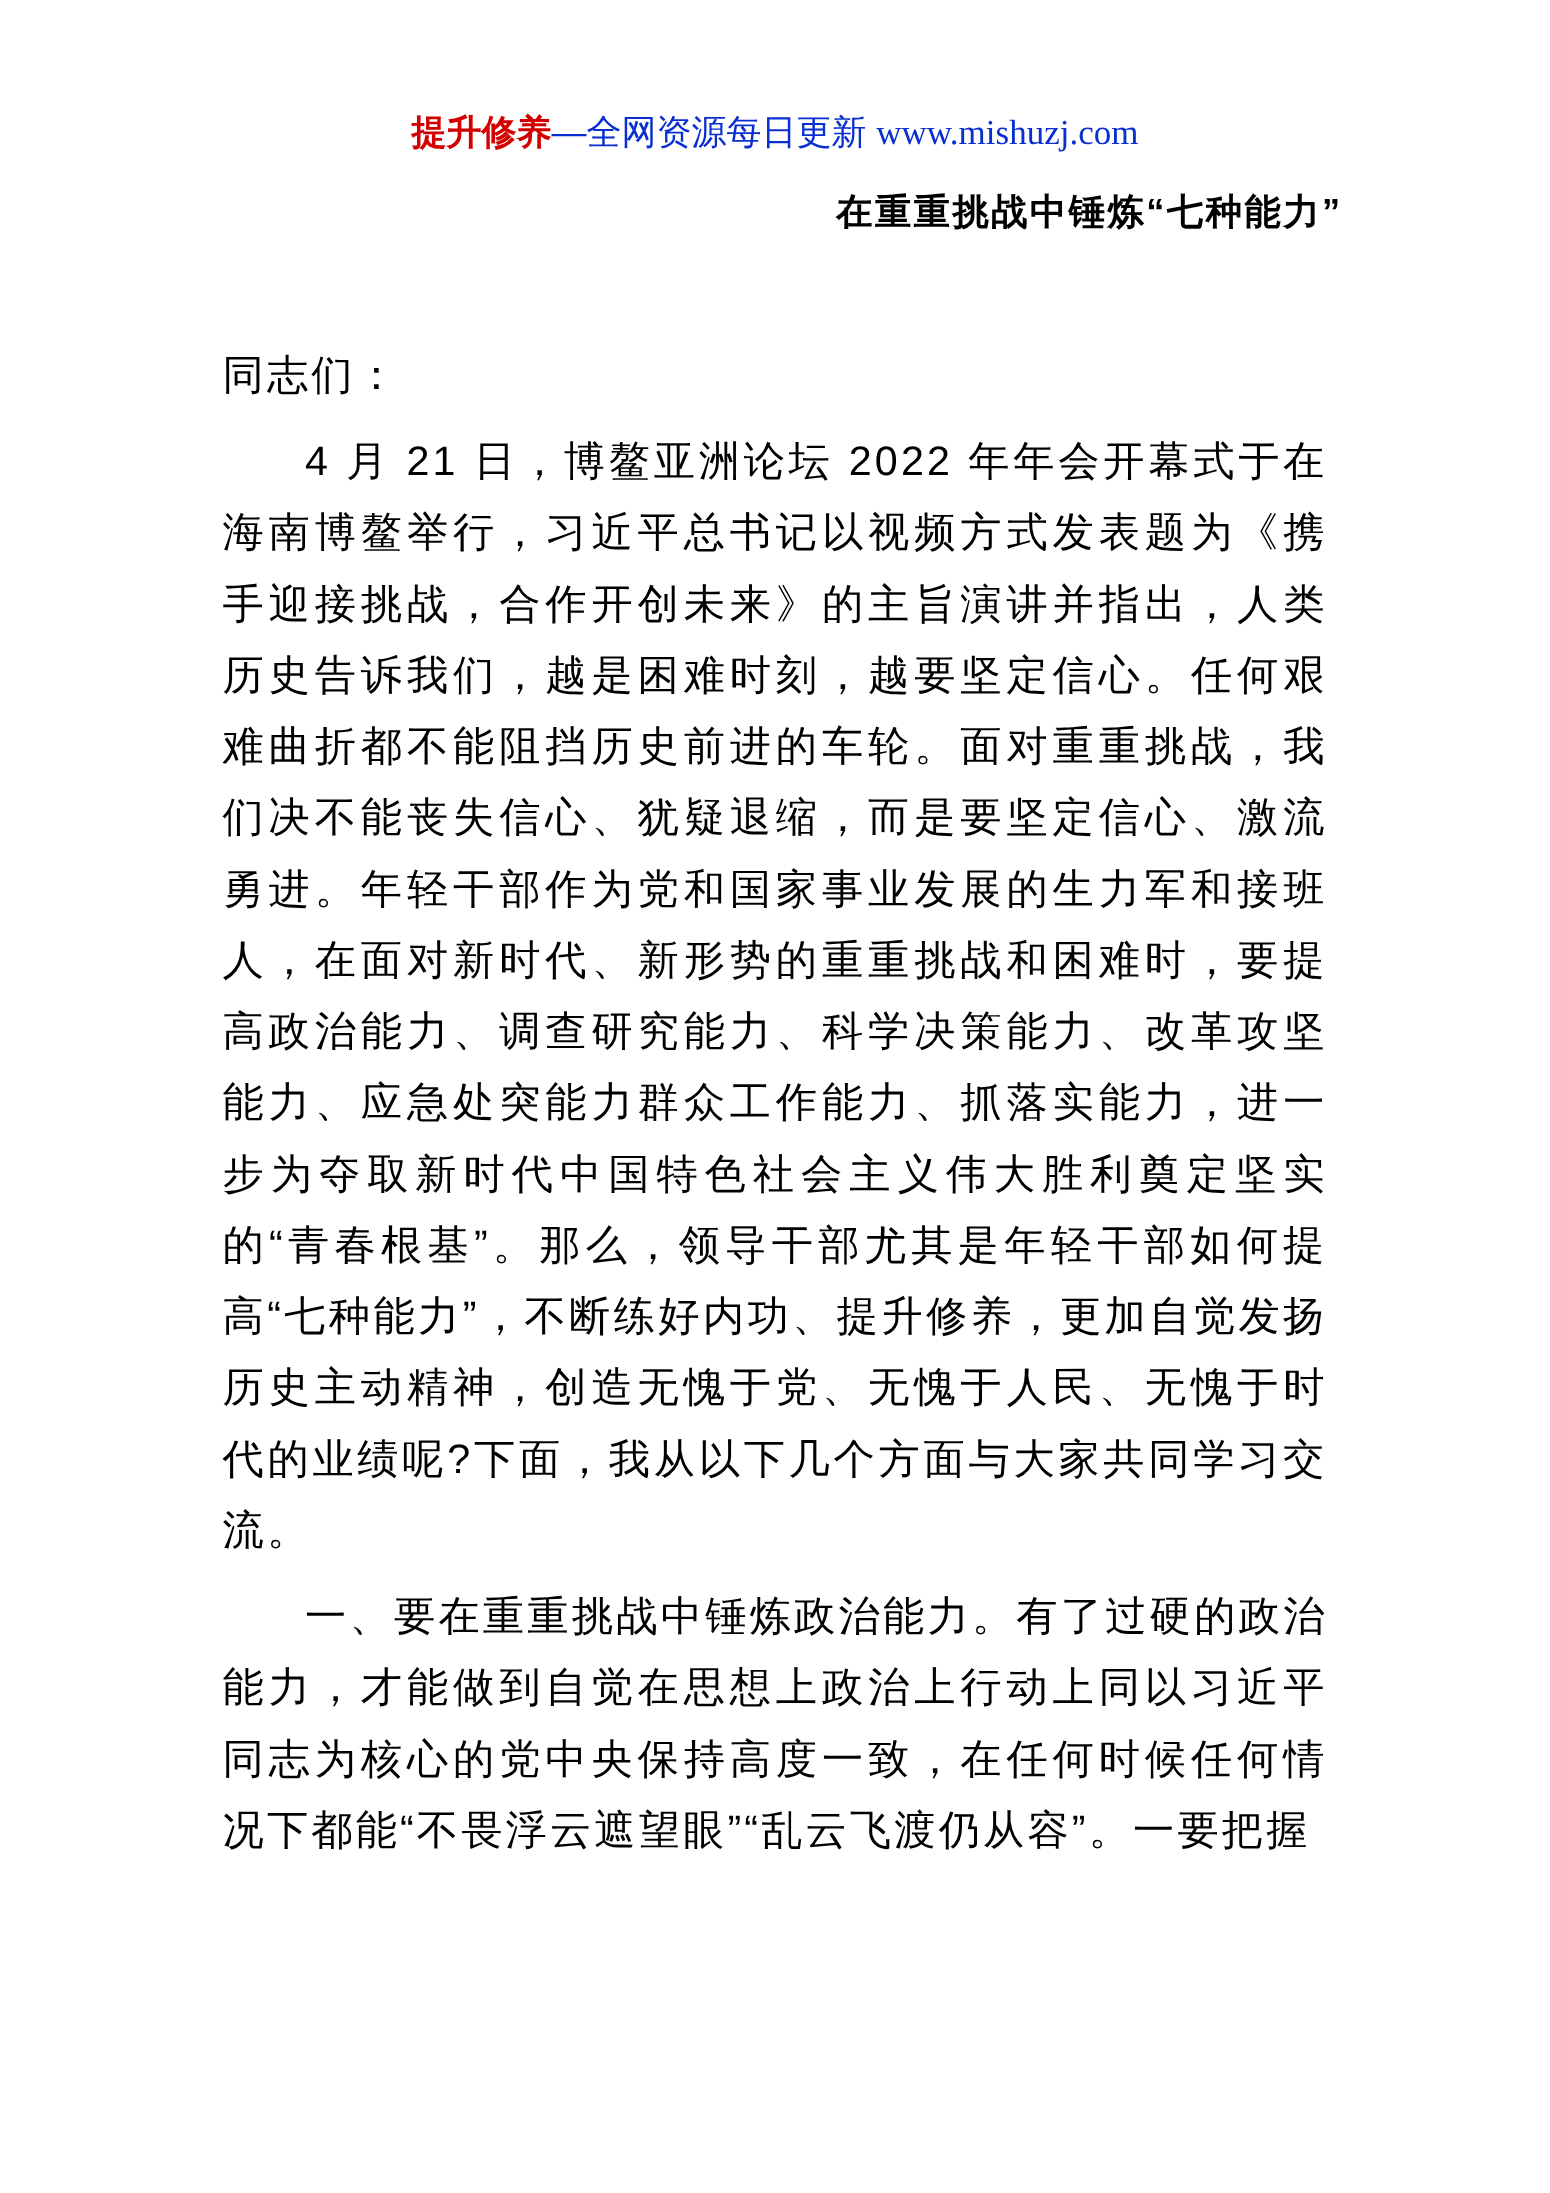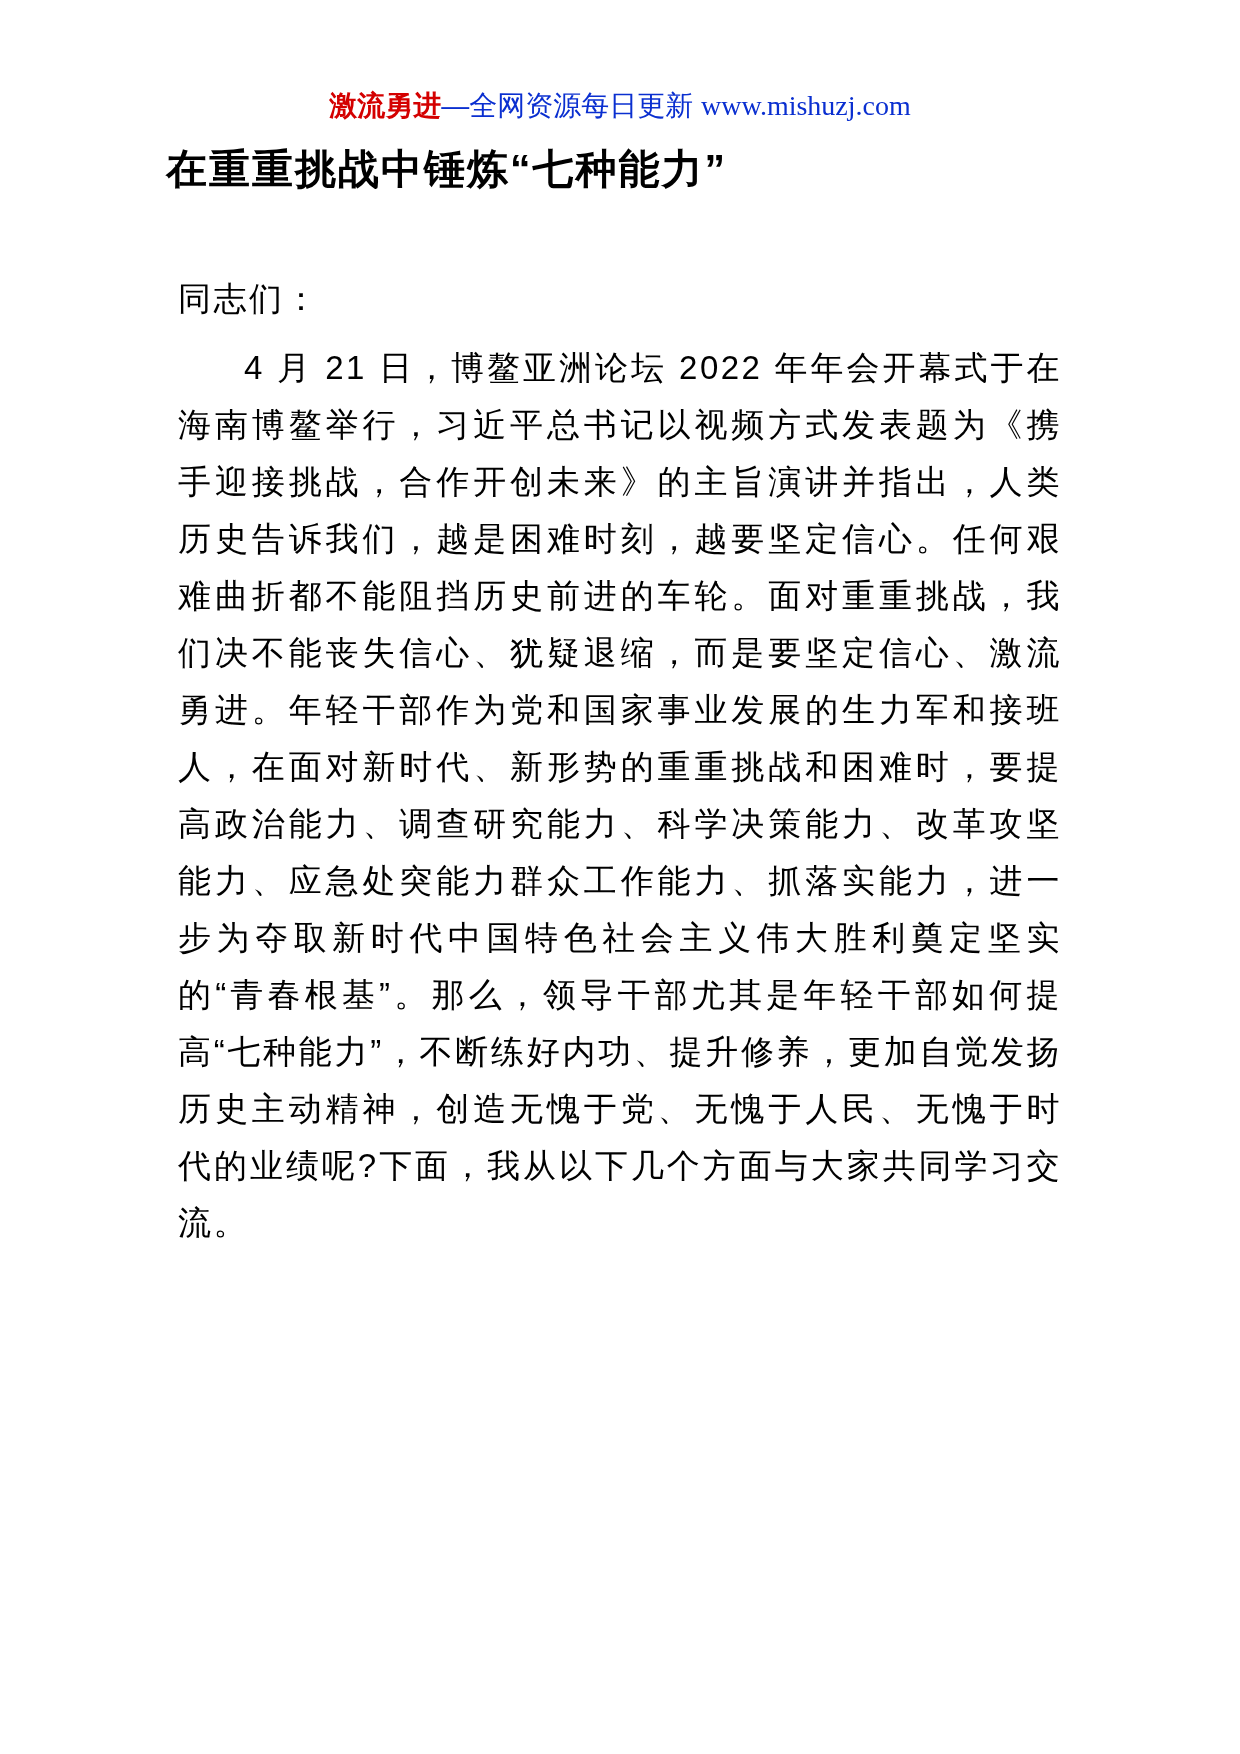--- a/index.html
+++ b/index.html
@@ -36,22 +36,22 @@
     color: var(--link_blue, #0a2fd0);
     text-align: right;
   }
   .site-header .url {
     color: var(--link_blue, #0a2fd0);
     cursor: pointer;
     font-family: Liberation Serif, serif;
   }
   h1.doc-title {
     margin: 0 0 72px 0;
-    text-align: left;
-    font-size: 41px;
+    text-align: right;
+    font-size: 29px;
     font-weight: bold;
     letter-spacing: 2px;
     line-height: 58px;
     color: #000000;
   }
   .doc-body p {
     margin: 12px;
     font-size: 33px;
     line-height: 57px;
     letter-spacing: 2.5px;
@@ -62,23 +62,24 @@
   .doc-body p.indent {
     text-indent: 2em;
   }
 </style>
 </head>
 <body>
 
 <div class="page">
 
   <div class="site-header">
-    <span class="brand">激流勇进</span><span class="tagline">—全网资源每日更新 </span><span class="url">www.mishuzj.com</span>
+    <span class="brand">提升修养</span><span class="tagline">—全网资源每日更新 </span><span class="url">www.mishuzj.com</span>
   </div>
 
   <h1 class="doc-title">在重重挑战中锤炼“七种能力”</h1>
 
   <div class="doc-body">
     <p>同志们：</p>
     <p class="indent">4 月 21 日，博鳌亚洲论坛 2022 年年会开幕式于在海南博鳌举行，习近平总书记以视频方式发表题为《携手迎接挑战，合作开创未来》的主旨演讲并指出，人类历史告诉我们，越是困难时刻，越要坚定信心。任何艰难曲折都不能阻挡历史前进的车轮。面对重重挑战，我们决不能丧失信心、犹疑退缩，而是要坚定信心、激流勇进。年轻干部作为党和国家事业发展的生力军和接班人，在面对新时代、新形势的重重挑战和困难时，要提高政治能力、调查研究能力、科学决策能力、改革攻坚能力、应急处突能力群众工作能力、抓落实能力，进一步为夺取新时代中国特色社会主义伟大胜利奠定坚实的“青春根基”。那么，领导干部尤其是年轻干部如何提高“七种能力”，不断练好内功、提升修养，更加自觉发扬历史主动精神，创造无愧于党、无愧于人民、无愧于时代的业绩呢?下面，我从以下几个方面与大家共同学习交流。</p>
+    <p class="indent">一、要在重重挑战中锤炼政治能力。有了过硬的政治能力，才能做到自觉在思想上政治上行动上同以习近平同志为核心的党中央保持高度一致，在任何时候任何情况下都能“不畏浮云遮望眼”“乱云飞渡仍从容”。一要把握</p>
   </div>
 
 </div>
 
 </body></html>

